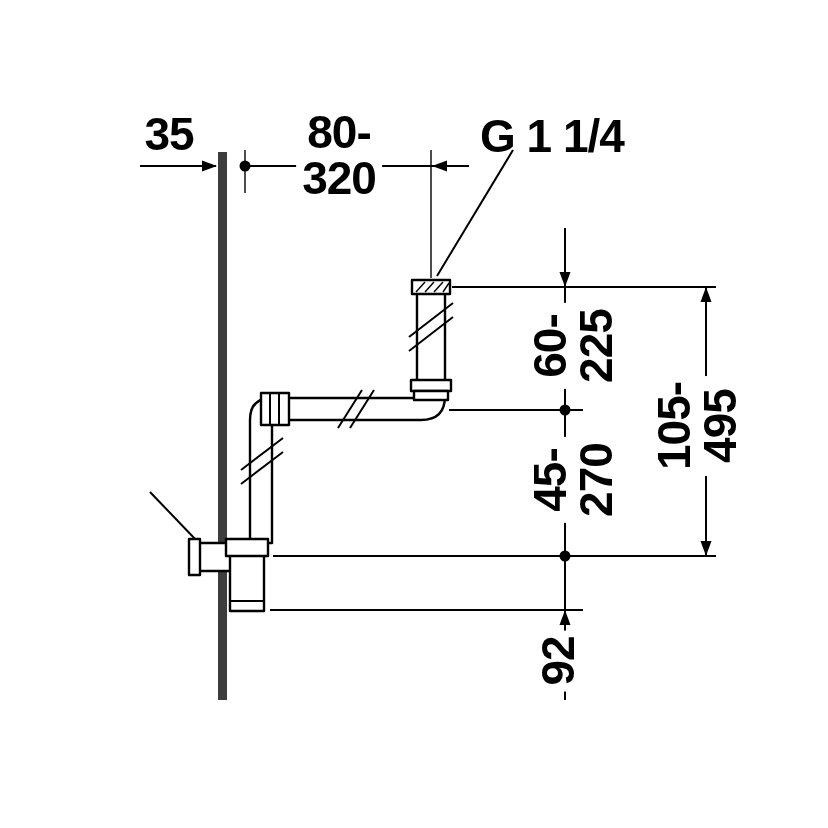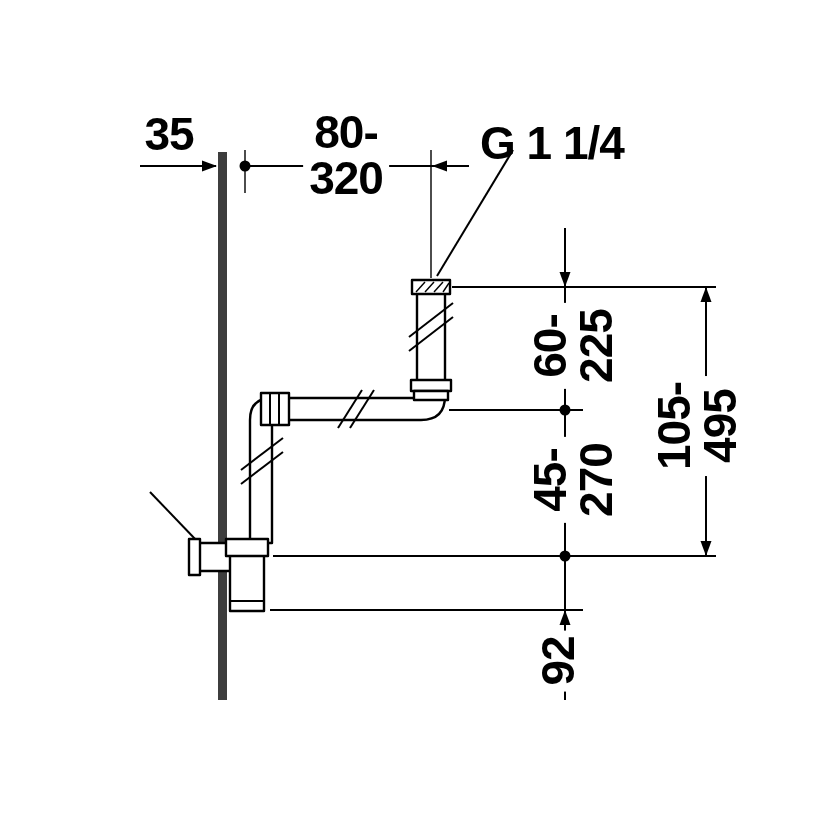--- a/index.html
+++ b/index.html
@@ -117,24 +117,24 @@
         <line class="ln" x1="338" y1="428" x2="362" y2="390"></line>
         <line class="ln" x1="350" y1="428" x2="374" y2="390"></line>
         <line class="ln" x1="241" y1="484" x2="283" y2="452"></line>
         <line class="ln" x1="241" y1="470" x2="283" y2="438"></line>
       </g>
     </g>
   </svg>
 
   <div class="label" style="left:169px;top:134px">35</div>
 
-  <div class="label bg" style="left:346px;top:155px">80-
+  <div class="label bg" style="left:339px;top:155px">80-
 320</div>
 
-  <div class="label" style="left:552px;top:143px">G 1 1/4</div>
+  <div class="label" style="left:552px;top:136px">G 1 1/4</div>
 
 
   <div class="label rot" style="left:573px;top:346px">60-
 225</div>
 
   <div class="label rot" style="left:573px;top:480px">45-
 270</div>
 
   <div class="label rot" style="left:697px;top:426px">105-
 495</div>

